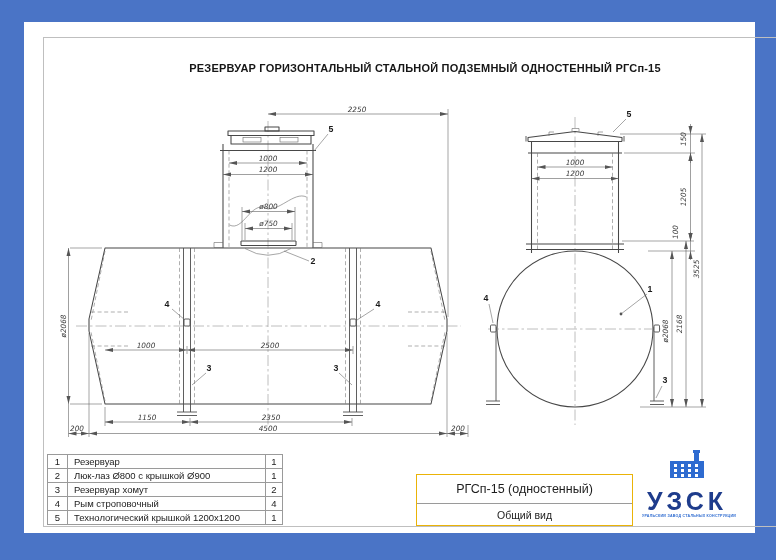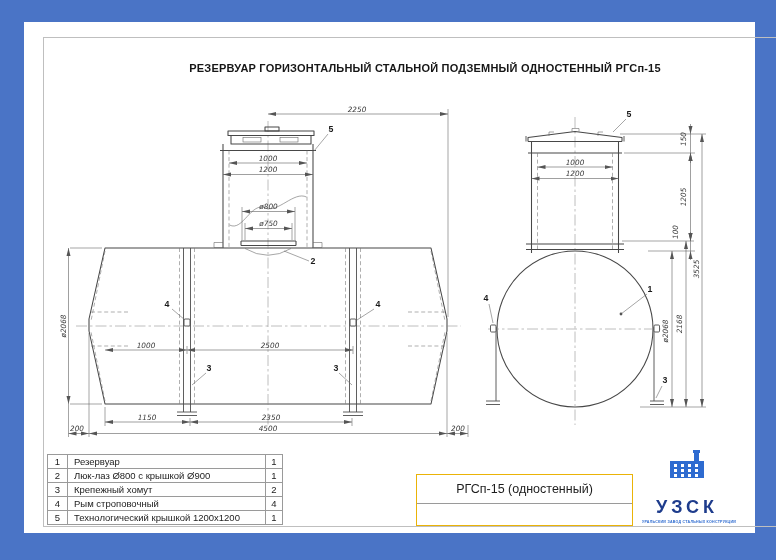--- a/index.html
+++ b/index.html
@@ -32,21 +32,21 @@
   .parts td.q{width:16px;text-align:center;padding:0;}
   .parts td.nm{width:191px;margin-left:8px;}
 
   
   .tblock{position:absolute;left:372px;top:436px;width:217px;height:52px;border:1px solid #eab308;box-sizing:border-box;}
   .tblock .model{height:28px;line-height:28px;text-align:center;font-size:12.5px;color:#1d1d1d;border-bottom:1px solid #9a9a9a;}
   .tblock .view{height:22px;line-height:22px;text-align:center;font-size:10.5px;color:#1d1d1d;}
 
   
   .logo{position:absolute;left:598px;top:412px;width:90px;text-align:center;}
-  .logo .abbr{font-size:18px;font-weight:800;letter-spacing:4px;color:#1e3c8c;line-height:22px;margin-top:14px;
+  .logo .abbr{font-size:25px;font-weight:800;letter-spacing:4px;color:#1e3c8c;line-height:22px;margin-top:8px;
               font-family:"Liberation Sans",sans-serif;}
   .logo .sub{font-size:3.6px;font-weight:700;letter-spacing:.25px;color:#2e6bd0;white-space:nowrap;margin-top:2px;}
 </style>
 </head>
 <body>
 
 <div class="canvas">
   <div class="sheet">
     <div class="frame">
 
@@ -195,38 +195,39 @@
           <td class="nm">Резервуар</td>
           <td class="q">1</td>
         </tr>
         <tr>
           <td class="n">2</td>
           <td class="nm">Люк-лаз Ø800 с крышкой Ø900</td>
           <td class="q">1</td>
         </tr>
         <tr>
           <td class="n">3</td>
-          <td class="nm">Крепежный хомут</td>
+          <td class="nm">Резервуар хомут</td>
           <td class="q">2</td>
         </tr>
         <tr>
           <td class="n">4</td>
           <td class="nm">Рым строповочный</td>
           <td class="q">4</td>
         </tr>
         <tr>
           <td class="n">5</td>
           <td class="nm">Технологический крышкой 1200x1200</td>
           <td class="q">1</td>
         </tr>
       </tbody>
         </table>
 
       <div class="tblock">
         <div class="model">РГСп-15 (одностенный)</div>
+        <div class="view">Общий вид</div>
       </div>
 
       <div class="logo">
         <svg width="38" height="28" viewBox="0 0 38 28">
           <rect x="25" y="0" width="7" height="3" fill="#2e6bd0"></rect>
           <rect x="26" y="2" width="5" height="10" fill="#2e6bd0"></rect>
           <rect x="2" y="11" width="34" height="17" fill="#2e6bd0"></rect>
           <g fill="#ffffff">
             <rect x="6" y="14" width="3" height="3"></rect>
               <rect x="13" y="14" width="3" height="3"></rect>

